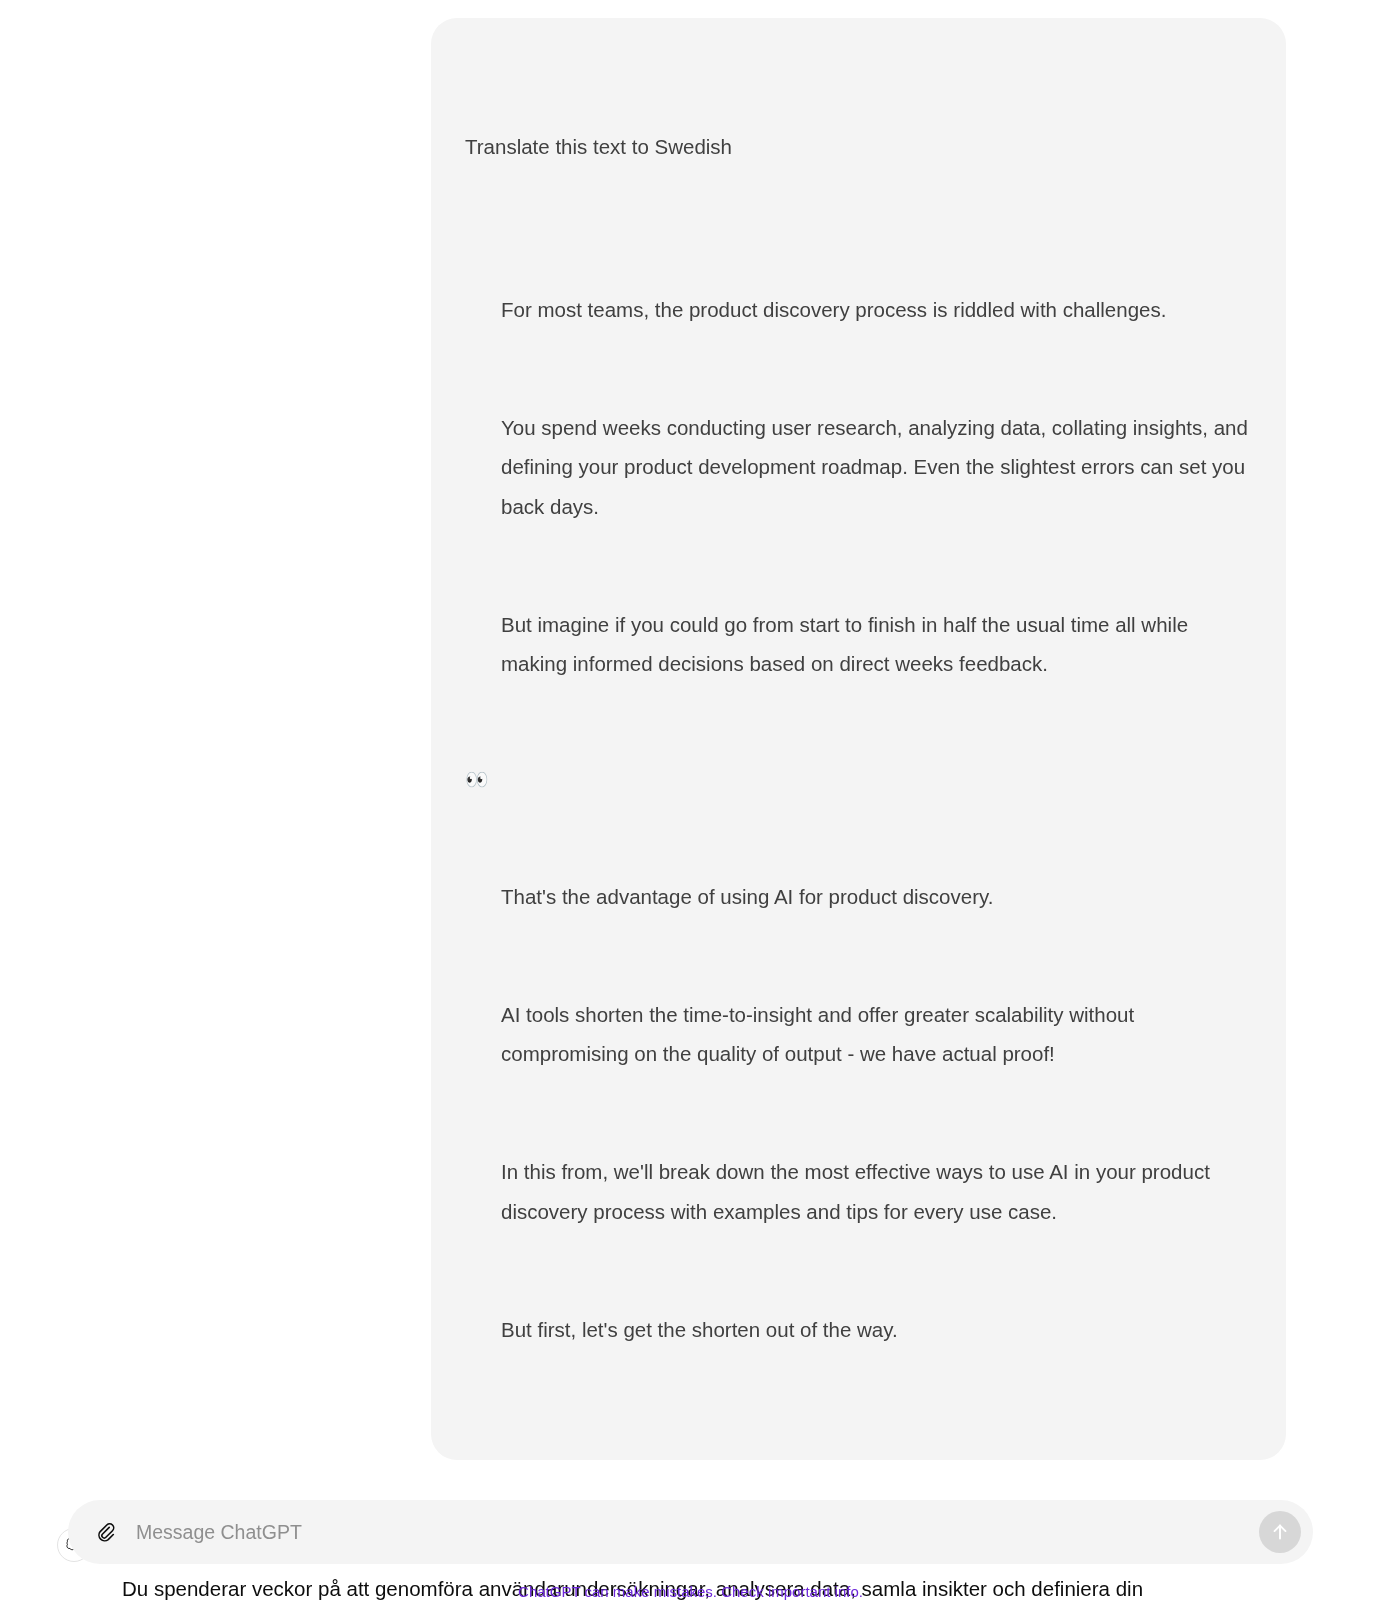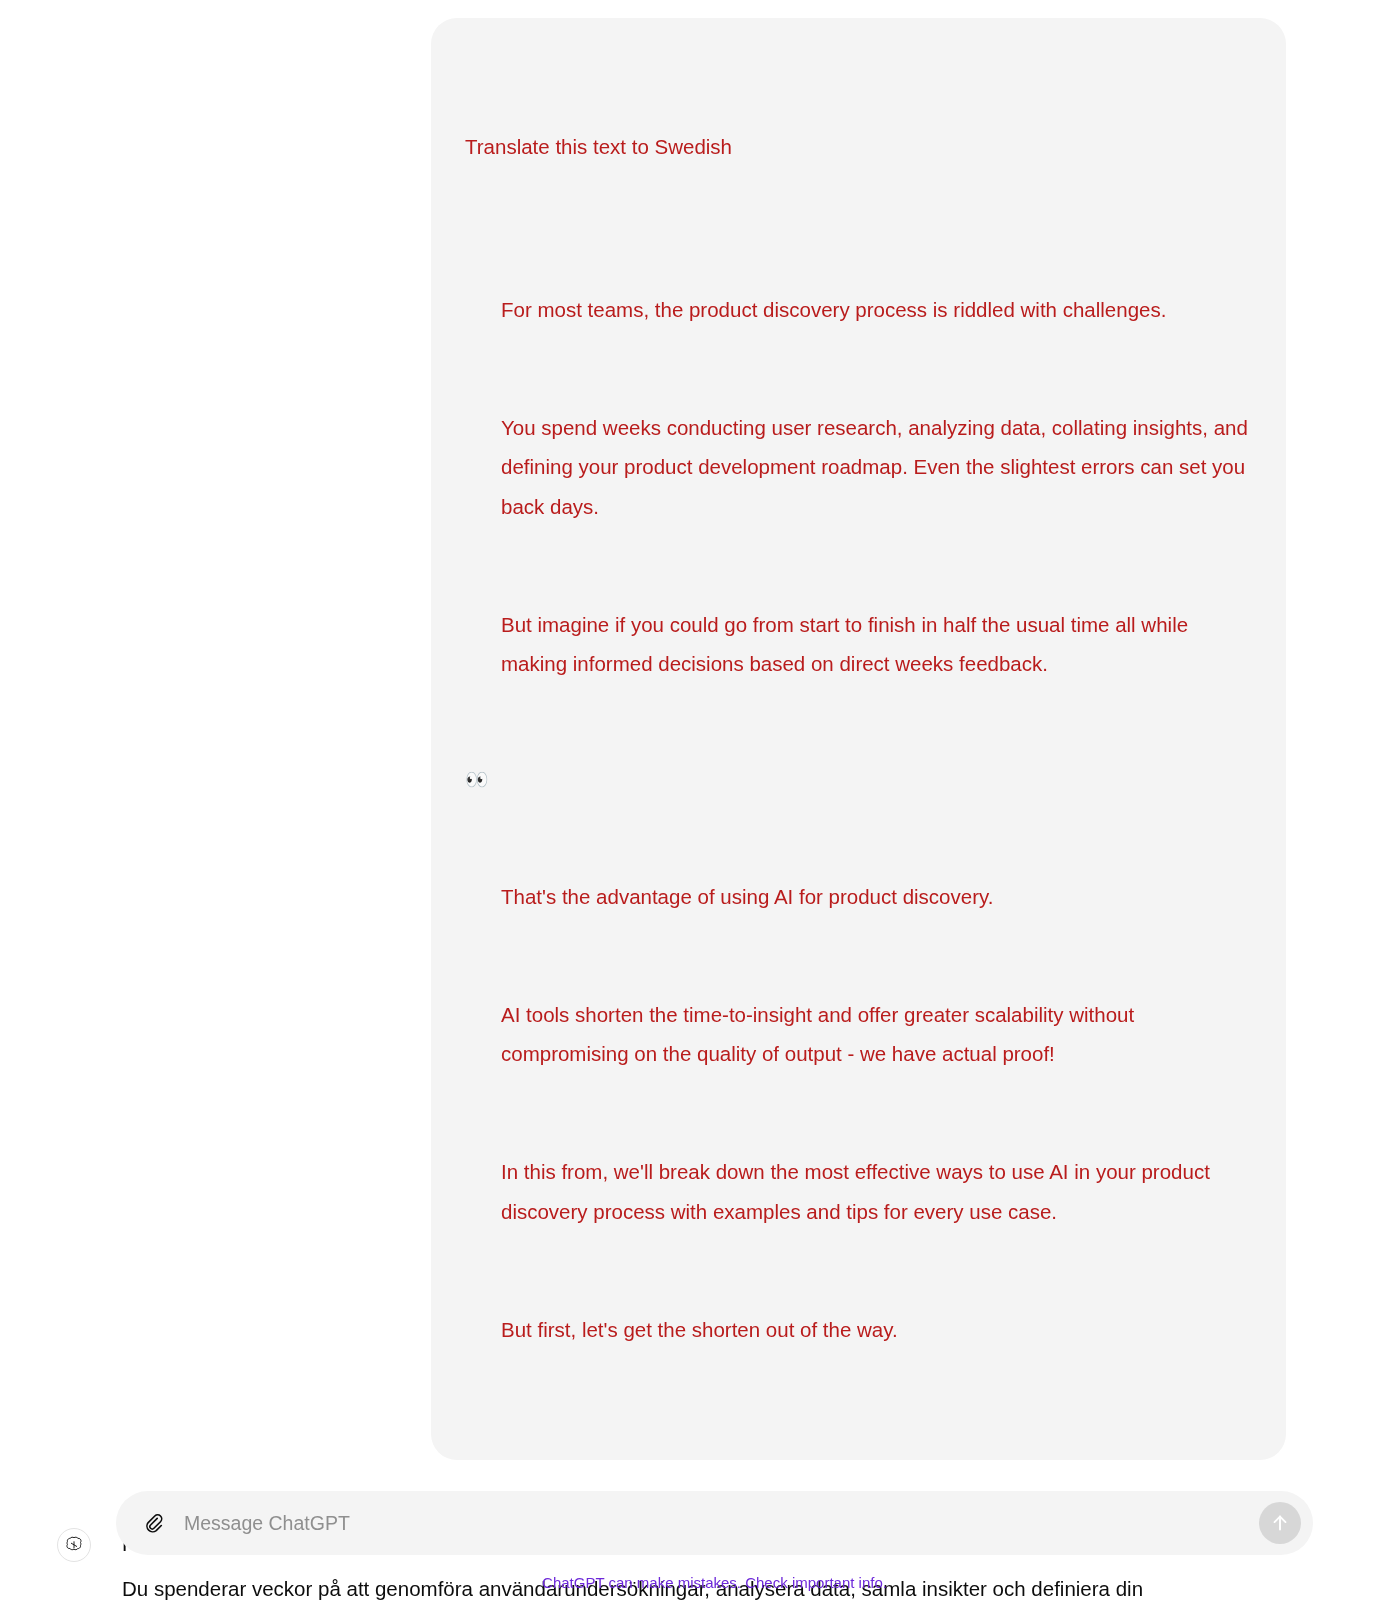--- a/index.html
+++ b/index.html
@@ -32,21 +32,21 @@
     justify-content: flex-end;
     padding: 18px 95px 0 0;
   }
   .user-bubble {
     background: #f4f4f4;
     border-radius: 26px;
     padding: 30px 34px 32px 34px;
     max-width: 855px;
     font-size: 20.5px;
     line-height: 1.92;
-    color: #b91c1c;
+    color: #404040;
     white-space: pre-wrap;
   }
   .user-bubble .instruction {
     display: block;
     margin-bottom: 45px;
   }
   .user-bubble .para {
     display: block;
     margin-left: 36px;
   }
@@ -82,23 +82,22 @@
     color: #0d0d0d;
     max-width: 1140px;
   }
   .assistant-body .para { display: block; }
 
   
   .composer-wrap {
     position: absolute;
     left: 0;
     right: 0;
-    bottom: 9px;
+    bottom: 0;
     padding: 0 68px 0 68px;
-    margin-left: 48px;
   }
   .composer {
     height: 64px;
     border-radius: 32px;
     background: #f4f4f4;
     display: flex;
     align-items: center;
     padding: 0 12px 0 20px;
     position: relative;
   }

